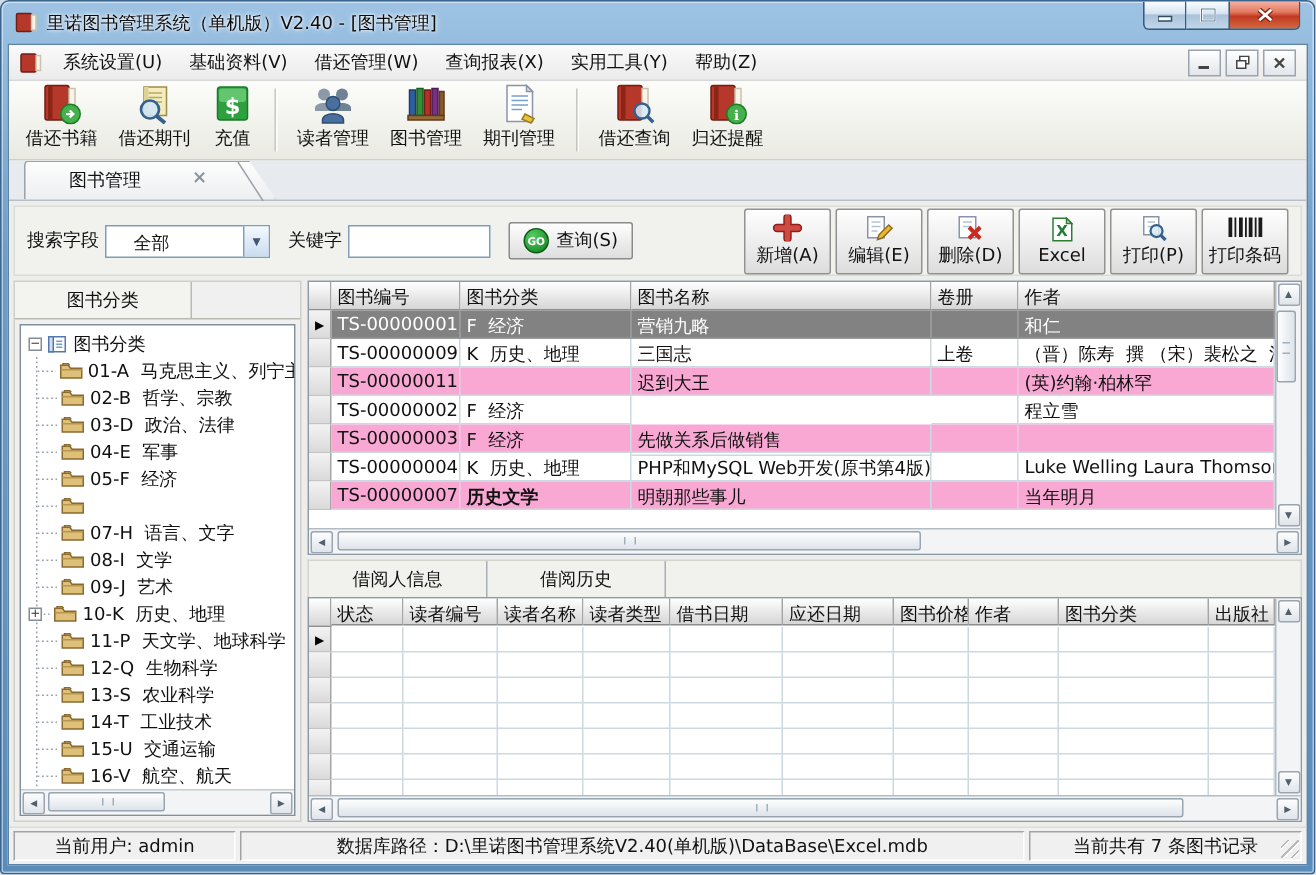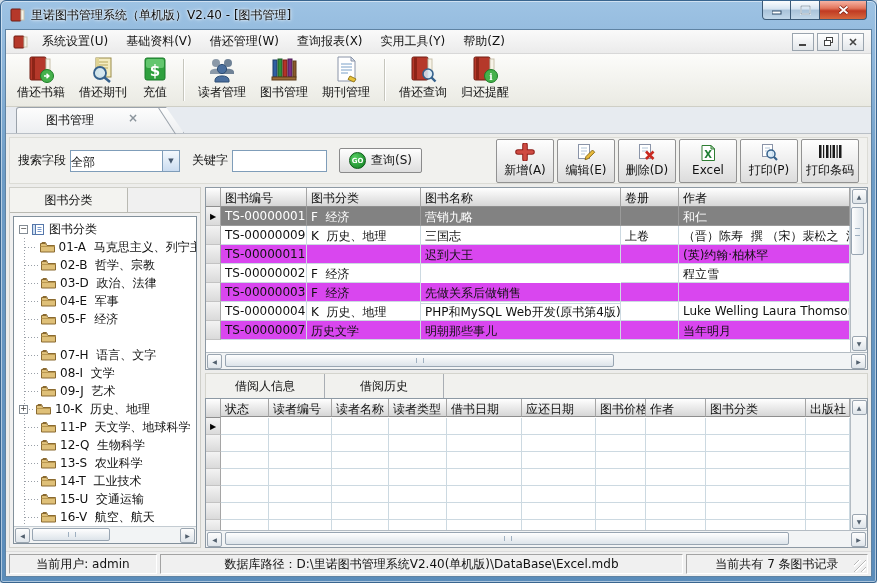--- a/index.html
+++ b/index.html
@@ -52,21 +52,21 @@
       transform:rotate(-33deg); transform-origin:bottom center; }
   .doc-tab .lbl { position:absolute; left:30px; top:5px; }
   .doc-tab .tclose { position:absolute; left:112px; top:4px; color:#8b949c; font-weight:bold; }
 
   
   .main { flex:1; display:flex; flex-direction:column; background:#ededeb; padding:3px; min-height:0; }
 
   .search-row { height:47px; background:#f1f1ee; border:1px solid #dcdcd6; display:flex; align-items:center; padding:0 8px; }
   .s-label { margin-right:4px; white-space:nowrap; }
   .dropdown { width:110px; height:22px; background:#fff; border:1px solid #7f9db9; display:flex; margin-right:12px; }
-  .dd-text { flex:1; padding:3px 0; overflow:hidden; }
+  .dd-text { flex:1; padding:3px 18px; overflow:hidden; }
   .dd-btn { width:17px; border-left:1px solid #7f9db9; background:linear-gradient(#f4f9fd,#cadcf0);
             display:flex; align-items:center; justify-content:center; font-size:7px; color:#44576e; }
   .textbox { width:95px; height:22px; background:#fff; border:1px solid #7f9db9; padding:2px 4px; font:inherit; }
   .go-btn { height:25px; margin-left:12px; padding:0 9px; border:1px solid #8b8b8b; border-radius:2px;
             background:linear-gradient(#fefefe,#ececec 55%,#dedede); display:flex; align-items:center; gap:5px; }
   .go-ico { width:17px; height:17px; border-radius:50%; border:1px solid #0a5a16; color:#fff;
             background:radial-gradient(circle at 35% 30%, #55cf62, #0f7c1f); font-size:7px; font-weight:bold;
             display:flex; align-items:center; justify-content:center; }
 
   .actions { margin-left:auto; display:flex; gap:3px; }
@@ -116,21 +116,21 @@
   .grid-main { flex:1; display:flex; min-height:0; }
   .grid-colarea { flex:1; display:flex; flex-direction:column; min-width:0; overflow:hidden; }
   .grid-header { display:flex; flex:0 0 auto; }
   .gh { height:19px; background:linear-gradient(#ffffff,#d6d6d6); border-right:1px solid #a5a5a5;
         border-bottom:1px solid #8e8e8e; padding:2px 4px; white-space:pre; overflow:hidden; flex:0 0 auto; }
   .g-row { display:flex; height:19px; flex:0 0 auto; }
   .g-marker { width:15px; flex:0 0 auto; background:linear-gradient(#f3f3f3,#dadada); border-right:1px solid #a5a5a5;
         border-bottom:1px solid #c3c3c3; display:flex; align-items:center; justify-content:center; font-size:8px; color:#000; }
   .g-cell { height:19px; border-right:1px solid #ccd9e1; border-bottom:1px solid #ccd9e1; padding:2px 4px;
         white-space:pre; overflow:hidden; flex:0 0 auto; }
-  .g-row.blue .g-cell { background:#d946ef; }
+  .g-row.blue .g-cell { background:#f9a8d4; }
   .g-row.sel .g-cell { background:#828282; color:#fff; border-right-color:#9a9a9a; border-bottom-color:#9a9a9a; }
   .grid-filler { flex:1; background:#fff; }
 
   .detail-tabs { height:25px; margin-top:3px; background:#f1f1ee; border:1px solid #d4d4cd; border-bottom:none;
                  display:flex; align-items:stretch; flex:0 0 auto; }
   .d-tab { width:119px; border-right:1px solid #a9aeb4; display:flex; align-items:center; justify-content:center; }
 
   .borrow-grid { flex:1; min-height:0; }
 
   
@@ -584,21 +584,21 @@
                       <div class="g-marker"></div>
                       <div class="g-cell" style="width: 86px;">TS-00000004</div>
                       <div class="g-cell" style="width: 114px;">K  历史、地理</div>
                       <div class="g-cell" style="width: 200px;">PHP和MySQL Web开发(原书第4版)</div>
                       <div class="g-cell" style="width: 58px;"></div>
                       <div class="g-cell" style="flex: 1 1 0%;">Luke Welling Laura Thomson</div>
                     </div>
                     <div class="g-row blue">
                       <div class="g-marker"></div>
                       <div class="g-cell" style="width: 86px;">TS-00000007</div>
-                      <div class="g-cell" style="width: 114px;">历史文学</div>
+                      <div class="g-cell" style="width: 114px; font-weight: bold;">历史文学</div>
                       <div class="g-cell" style="width: 200px;">明朝那些事儿</div>
                       <div class="g-cell" style="width: 58px;"></div>
                       <div class="g-cell" style="flex: 1 1 0%;">当年明月</div>
                     </div>
                     <div class="grid-filler"></div>
                   </div>
               </div>
               <div class="vscroll">
                 <div class="sb-btn">▲</div>
                 <div class="sb-track">

